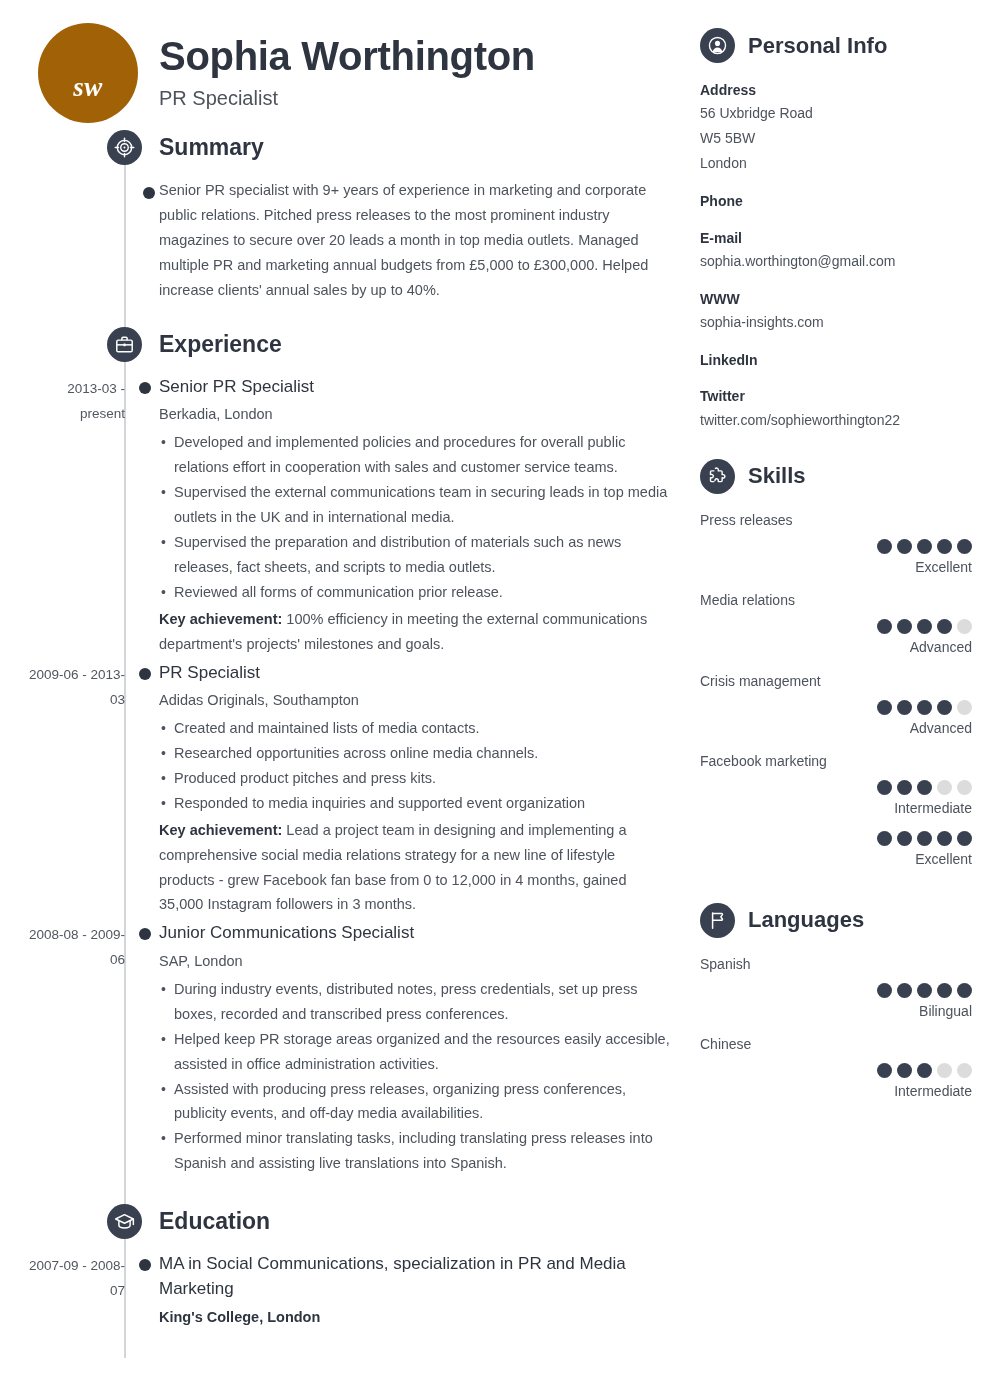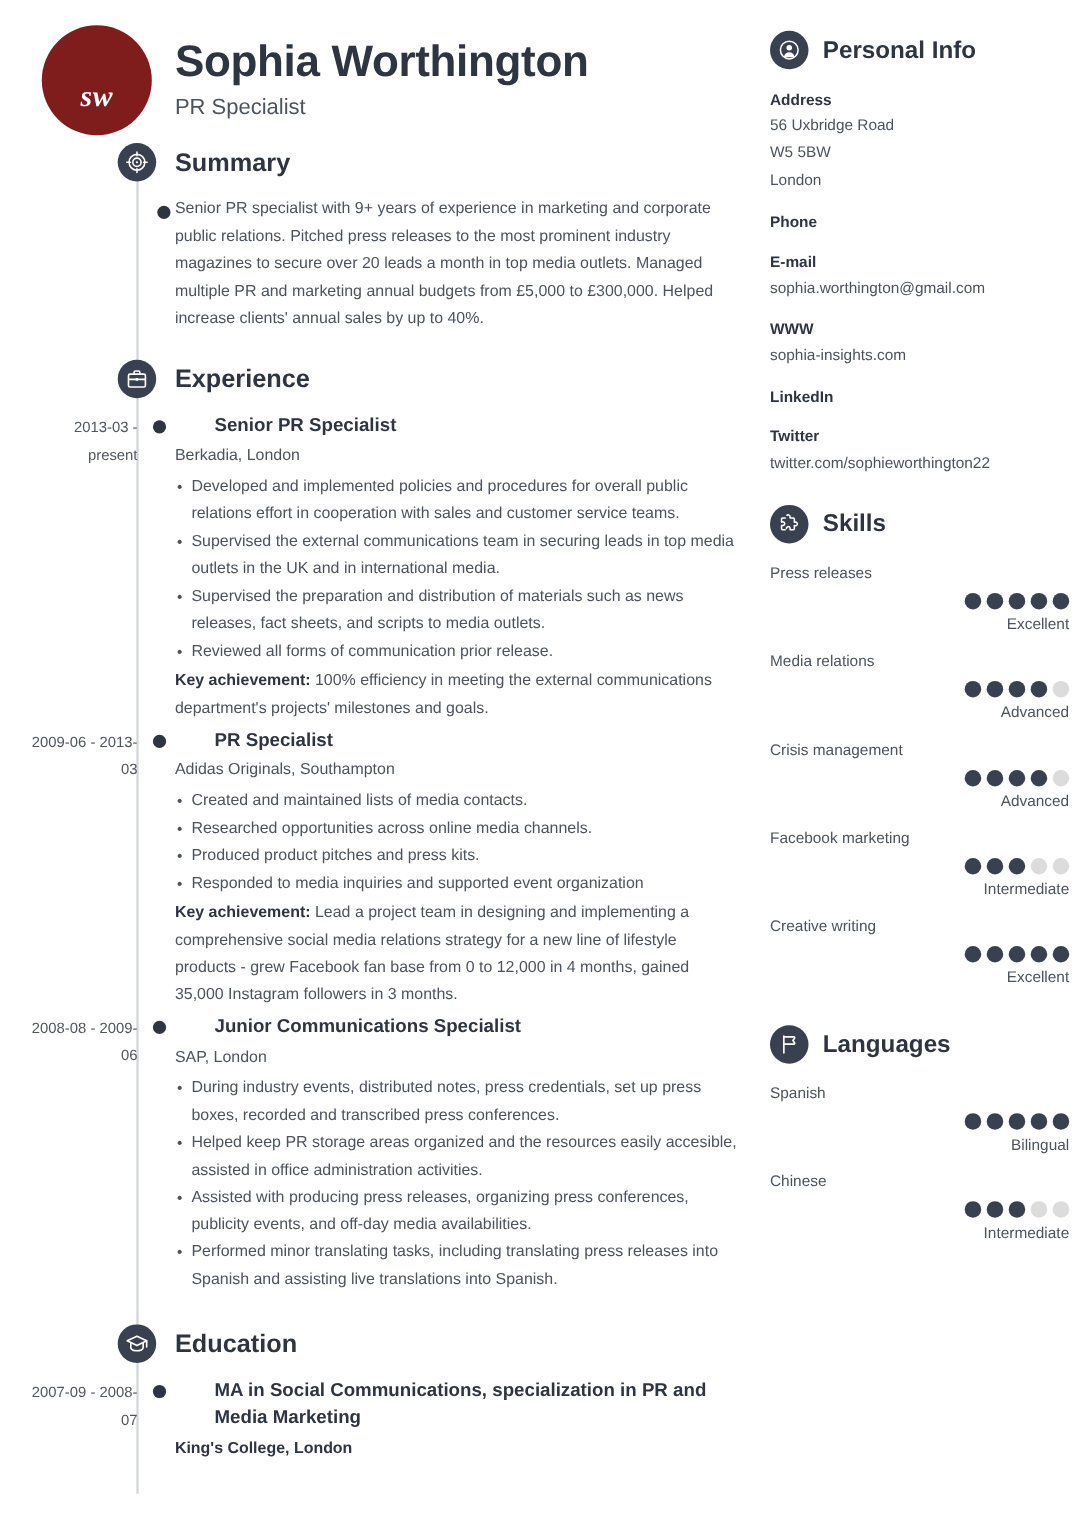--- a/index.html
+++ b/index.html
@@ -39,21 +39,21 @@
     height: 130px;
     padding-top: 24px;
   }
   .avatar {
     position: absolute;
     left: 13px;
     top: 23px;
     width: 100px;
     height: 100px;
     border-radius: 50%;
-    background: #7f1d1d;
+    background: #a16207;
     color: #ffffff;
     display: flex;
     align-items: flex-end;
     justify-content: center;
     padding-bottom: 22px;
   }
   .avatar-initials {
     font-family: "Liberation Serif", serif;
     font-style: italic;
     font-weight: 700;
@@ -151,25 +151,24 @@
     background: #2e3440;
     display: block;
   }
   .entry-body {
     margin-left: 34px;
     flex: 1 1 auto;
     padding-right: 18px;
   }
   .entry-title {
     font-size: 17px;
-    font-weight: 700;
+    font-weight: 400;
     color: #2e3440;
     line-height: 1.45;
     margin-bottom: 5px;
-    margin-left: 36px;
   }
   .entry-sub {
     font-size: 14.5px;
     color: #4d535c;
     line-height: 1.5;
     margin-bottom: 4px;
   }
   .entry-sub.bold { font-weight: 700; color: #2e3440; }
 
   ul.bullets {
@@ -514,21 +513,20 @@
             <div class="rate-dots">
               <span class="on"></span>
               <span class="on"></span>
               <span class="on"></span>
               <span></span>
               <span></span>
             </div>
             <div class="rate-level">Intermediate</div>
           </div>
           <div class="rate-item">
-            <div class="rate-name">Creative writing</div>
             <div class="rate-dots">
               <span class="on"></span>
               <span class="on"></span>
               <span class="on"></span>
               <span class="on"></span>
               <span class="on"></span>
             </div>
             <div class="rate-level">Excellent</div>
           </div>
         </div>

